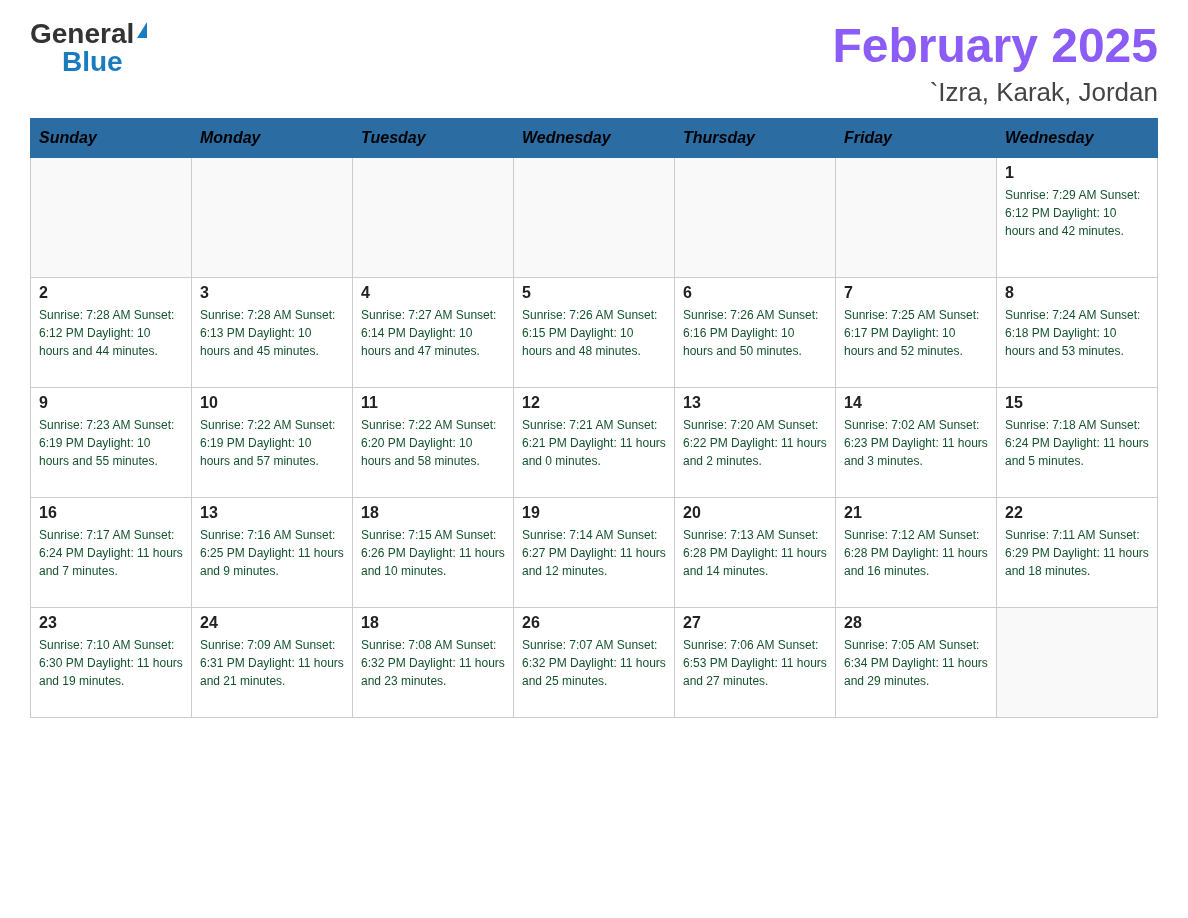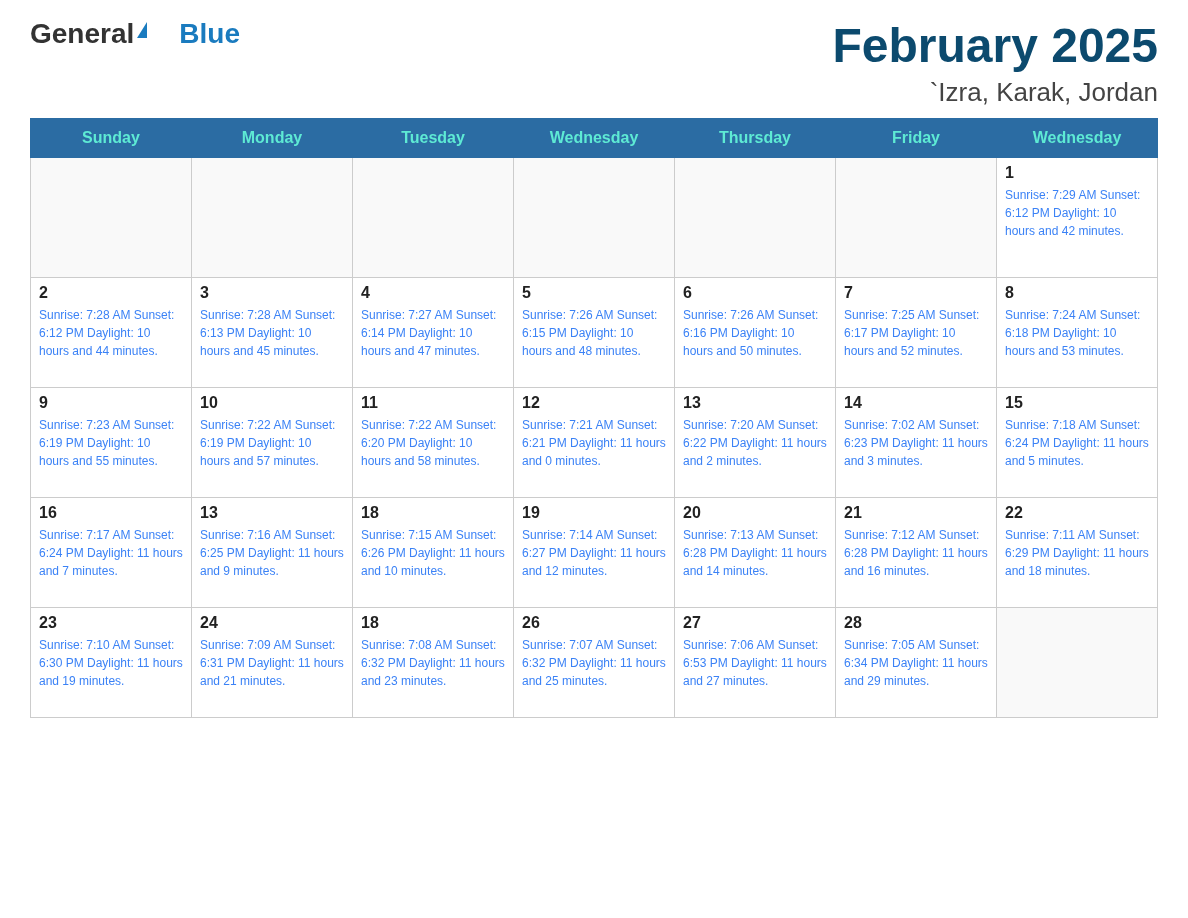--- a/index.html
+++ b/index.html
@@ -11,21 +11,21 @@
       min-height: 918px;
     }
     .header {
       display: flex;
       justify-content: space-between;
       align-items: flex-start;
       margin-bottom: 10px;
     }
     .logo {
       display: flex;
-      flex-direction: row;
+      flex-direction: column;
       align-items: flex-start;
     }
     .logo-general {
       font-size: 28px;
       font-weight: bold;
       color: #333;
       line-height: 1;
     }
     .logo-blue {
       font-size: 28px;
@@ -44,59 +44,60 @@
       vertical-align: middle;
       position: relative;
       top: -4px;
     }
     .title-block {
       text-align: right;
     }
     .month-title {
       font-size: 48px;
       font-weight: bold;
-      color: #0c4a6e;
+      color: #8b5cf6;
       line-height: 1.1;
     }
     .location-title {
       font-size: 26px;
       color: #444;
       margin-top: 4px;
     }
     .calendar {
       width: 100%;
       border-collapse: collapse;
       margin-top: 10px;
     }
     .calendar th {
       background: #2b6ca3;
-      color: #5eead4;
+      color: #000000;
       font-size: 16px;
       font-weight: bold;
       padding: 10px 8px;
-      text-align: center;
+      text-align: left;
       border: 1px solid #2b6ca3;
+      font-style: italic;
     }
     .calendar td {
       vertical-align: top;
       border: 1px solid #ccc;
       padding: 6px 8px;
       width: 14.28%;
       min-height: 110px;
       height: 110px;
     }
     .day-number {
       font-size: 16px;
       font-weight: bold;
       color: #222;
       margin-bottom: 4px;
     }
     .day-info {
       font-size: 12px;
-      color: #3b82f6;
+      color: #14532d;
       line-height: 1.5;
     }
     .empty-cell {
       background: #f9f9f9;
     }
     tr:first-child td {
       height: 120px;
     }
   </style>
 </head>

